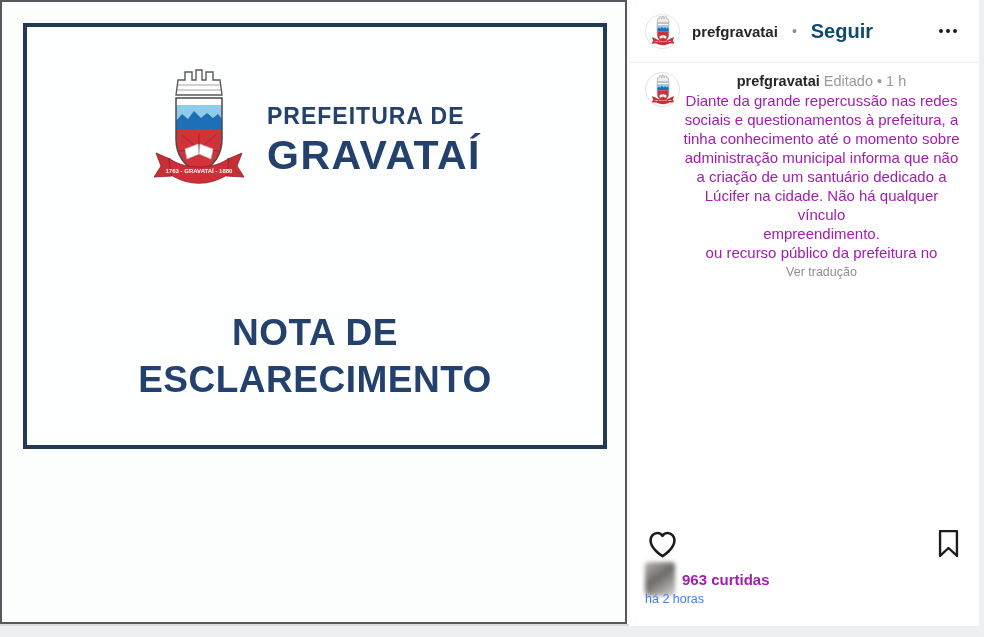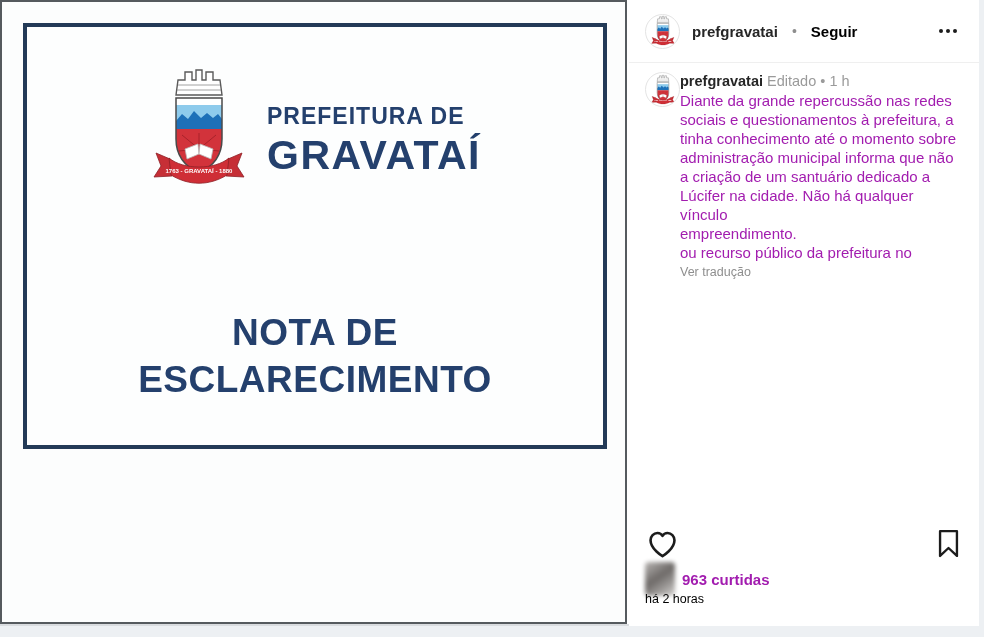--- a/index.html
+++ b/index.html
@@ -19,51 +19,51 @@
   .logo-row { position:absolute; left:0; top:34px; width:100%; display:flex;
               justify-content:center; align-items:center; gap:18px; }
   .crest-lg { width:100px; height:134px; flex:0 0 auto; }
   .org { text-align:left; padding-top:26px; }
   .org1 { font-size:23px; font-weight:bold; color:#24406d; letter-spacing:1px; }
   .org2 { font-size:41px; font-weight:bold; color:#24406d; letter-spacing:1.5px; margin-top:2px; }
   .nota { position:absolute; left:0; top:282px; width:100%; text-align:center;
           font-size:37px; line-height:47px; font-weight:bold; color:#24406d; letter-spacing:0.5px; }
 
   
-  .panel { position:absolute; left:629px; top:0; width:350px; height:626px; background:#fff; }
+  .panel { position:absolute; left:629px; top:0; width:350px; height:626px; background:#fff;text-align:center; }
   .p-header { position:absolute; left:0; top:0; width:100%; height:63px;
               border-bottom:1px solid #efefef; display:flex; align-items:center;
               padding:0 20px 0 16px; gap:12px; }
   .avatar { width:35px; height:35px; border-radius:50%; border:1px solid #e4e4e4; background:#fff;
             display:flex; align-items:center; justify-content:center; overflow:hidden; flex:0 0 auto; }
   .avatar svg { width:26px; height:34px; }
   .uname { font-size:15px; font-weight:bold; color:#262626; }
   .hdr-dot { color:#8e8e8e; font-size:14px; margin:0 2px; }
-  .follow { font-size:15px; font-weight:600; color:#000000; cursor:pointer; }
+  .follow { font-size:20px; font-weight:600; color:#0c4a6e; cursor:pointer; }
   .spacer { flex:1; }
   .dots { display:flex; gap:3px; cursor:pointer; padding:6px 2px; }
   .dots i { width:4px; height:4px; border-radius:50%; background:#1c1c1c; }
 
   .caption-row { position:absolute; left:0; top:72px; width:100%; display:flex;
                  gap:0; padding:0 16px; }
   .cap-block { width:283px; }
   .cap-meta { font-size:14.5px; color:#262626; line-height:19px; }
   .cap-meta .gray { color:#9a9a9a; font-weight:normal; }
   .cap-text { font-size:15px; line-height:19px; color:#a21caf; }
   .translate { font-size:12.5px; color:#8e8e8e; margin-top:3px; cursor:pointer; }
 
   .action-bar { position:absolute; left:17px; top:528px; width:316px; display:flex;
                 justify-content:space-between; align-items:flex-start; }
   .icon-btn { cursor:pointer; background:none; border:none; padding:0; }
   .likes-row { position:absolute; left:16px; top:562px; display:flex; align-items:center; gap:7px; }
   .blur-avatar { width:30px; height:34px; border-radius:4px;
                  background:linear-gradient(145deg,#b9b6b4 0%,#6e6a68 45%,#9a9795 70%,#d8d6d4 100%);
                  filter:blur(2px); }
   .likes-label { font-size:15px; font-weight:bold; color:#a21caf; cursor:pointer; }
-  .time-row { position:absolute; left:16px; top:592px; font-size:12.5px; color:#000000; }
+  .time-row { position:absolute; left:16px; top:592px; font-size:12.5px; color:#3b82f6; }
 
   .hidden-defs { position:absolute; width:0; height:0; overflow:hidden; }
 </style>
 </head>
 <body>
 
 <div class="stage">
 
   <svg class="hidden-defs" aria-hidden="true">
     <defs>

